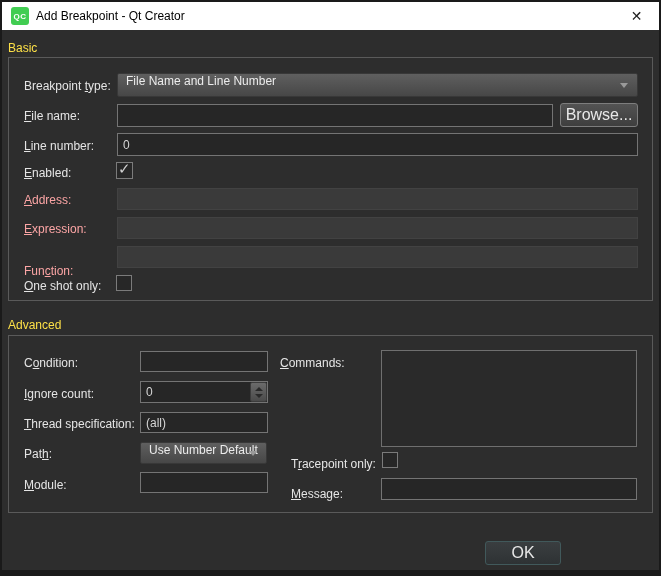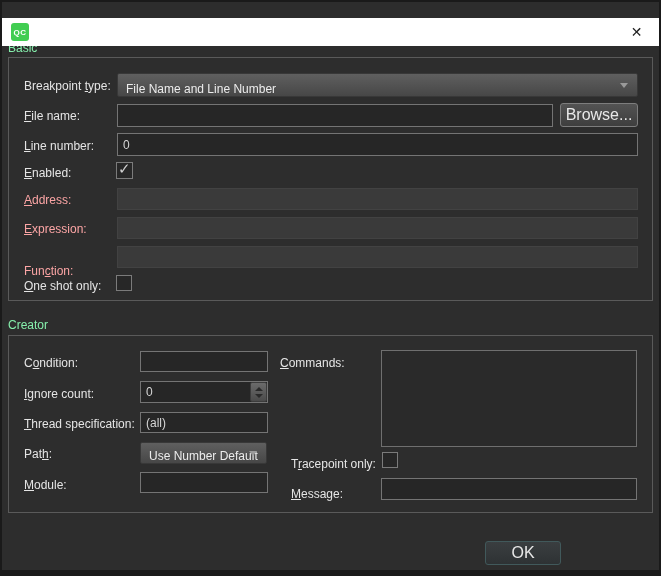--- a/index.html
+++ b/index.html
@@ -3,51 +3,51 @@
 <meta charset="utf-8">
 <style>
   * { margin:0; padding:0; box-sizing:border-box; }
   html,body { background:#555; }
   .window {
     position:relative; width:661px; height:576px; overflow:hidden;
     font-family:"Liberation Sans", sans-serif; font-size:12px;
     background:#2d2d2d;
   }
   .frame { position:absolute; inset:0; border:2px solid #1a1a1a; border-bottom-width:6px; pointer-events:none; z-index:60; }
-  .titlebar { position:absolute; left:2px; top:2px; right:2px; height:28px; background:#ffffff; z-index:10;margin-top:16px; }
+  .titlebar { position:absolute; left:2px; top:2px; right:2px; height:28px; background:#ffffff; z-index:10; }
   .appicon {
     position:absolute; left:9px; top:5px; width:18px; height:18px; border-radius:3px;
     background:#41cd52; color:#ffffff; font-size:8px; font-weight:bold;
     display:flex; align-items:center; justify-content:center; letter-spacing:0.5px;
   }
   .title-text { position:absolute; left:34px; top:7px; color:#000000; font-size:12px; }
   .close-btn {
     position:absolute; right:0; top:0; width:45px; height:28px;
     display:flex; align-items:center; justify-content:center;
     color:#222; font-size:14px; background:transparent; border:none; cursor:pointer;
   }
   .content { position:absolute; left:0; top:30px; width:661px; height:546px; background:#2d2d2d; }
-  .group-label { position:absolute; color:#86efac; }
+  .group-label { position:absolute; color:#fde047; }
   .group-box { position:absolute; border:1px solid #5a5a5a; }
   .lbl { position:absolute; color:#e5e5e5; white-space:nowrap; }
   .lbl.dis { color:#fca5a5; }
   u { text-decoration:underline; }
   .tf {
     position:absolute; background:#262626; border:1px solid #747474;
     color:#d6d6d6; font-family:"Liberation Sans", sans-serif; font-size:12px; padding:0 5px; outline:none;
   }
   .tf.dis { background:#3a3a3a; border:1px solid #424242; }
   .ta {
     position:absolute; background:#2a2a2a; border:1px solid #6f6f6f;
     color:#d6d6d6; font-family:"Liberation Sans", sans-serif; font-size:12px; padding:3px 5px; resize:none; outline:none;
   }
   .combo {
     position:absolute; background:linear-gradient(#5f5f5f,#474747);
     border:1px solid #383838; border-radius:2px; color:#ececec;
-    display:flex; align-items:flex-end; padding:0 8px; cursor:default;
+    display:flex; align-items:flex-start; padding:0 8px; cursor:default;
   }
   .combo .arr {
     position:absolute; right:9px; top:50%; margin-top:-2px;
     width:0; height:0; border-left:4px solid transparent; border-right:4px solid transparent;
     border-top:5px solid #9a9a9a;
   }
   .btn {
     position:absolute; background:linear-gradient(#535353,#3e3e3e);
     border:1px solid #7d7d7d; border-radius:3px; color:#e8e8e8;
     font-family:"Liberation Sans", sans-serif; font-size:16px; cursor:pointer;
@@ -67,20 +67,21 @@
   .tri-up { width:0; height:0; border-left:4px solid transparent; border-right:4px solid transparent; border-bottom:4px solid #2a2a2a; }
   .tri-down { width:0; height:0; border-left:4px solid transparent; border-right:4px solid transparent; border-top:4px solid #2a2a2a; }
 </style>
 </head>
 <body>
 
 <div class="window">
 
   <div class="titlebar">
     <div class="appicon">QC</div>
+    <div class="title-text">Add Breakpoint - Qt Creator</div>
     <button class="close-btn">✕</button>
   </div>
 
   <div class="content">
 
     <div class="group-label" style="left:8px;top:11px">Basic</div>
     <div class="group-box" style="left:8px;top:27px;width:645px;height:244px"></div>
 
     <div class="lbl" style="left:24px;top:49px">Breakpoint <u>t</u>ype:</div>
     <div class="combo" style="left:117px;top:43px;width:521px;height:24px">
@@ -107,21 +108,21 @@
     <input class="tf dis" style="left: 117px; top: 187px; width: 521px; height: 22px;" disabled="" value="">
 
     <div class="lbl dis" style="left:24px;top:234px">Fun<u>c</u>tion:</div>
     <input class="tf dis" style="left: 117px; top: 216px; width: 521px; height: 22px;" disabled="" value="">
 
     <div class="lbl" style="left:24px;top:249px"><u>O</u>ne shot only:</div>
     <div class="cb" style="left:116px;top:245px">
       <span class="mark"></span>
     </div>
 
-    <div class="group-label" style="left:8px;top:288px">Creator</div>
+    <div class="group-label" style="left:8px;top:288px">Advanced</div>
     <div class="group-box" style="left:8px;top:305px;width:645px;height:178px"></div>
 
     <div class="lbl" style="left:24px;top:326px">C<u>o</u>ndition:</div>
     <input class="tf" style="left: 140px; top: 321px; width: 128px; height: 21px;" value="">
 
     <div class="lbl" style="left:24px;top:357px"><u>I</u>gnore count:</div>
     <input class="tf" style="left: 140px; top: 351px; width: 128px; height: 22px;" value="0">
     <div class="spin" style="left:250px;top:352px">
       <span class="tri-up"></span>
       <span class="tri-down"></span>

